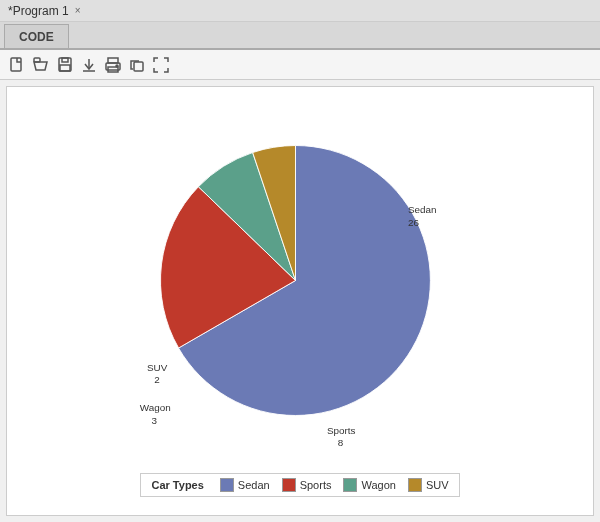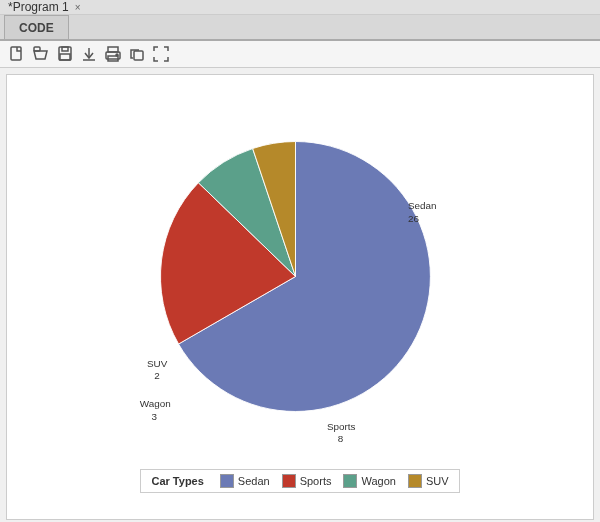--- a/index.html
+++ b/index.html
@@ -96,21 +96,21 @@
     
     .content-area {
       flex: 1;
       background: #fff;
       border: 1px solid #ccc;
       margin: 6px;
       display: flex;
       flex-direction: column;
       align-items: center;
       justify-content: center;
-      padding: 26px;
+      padding: 10px;
     }
 
     
     .chart-container {
       width: 100%;
       flex: 1;
       display: flex;
       flex-direction: column;
       align-items: center;
       justify-content: center;

